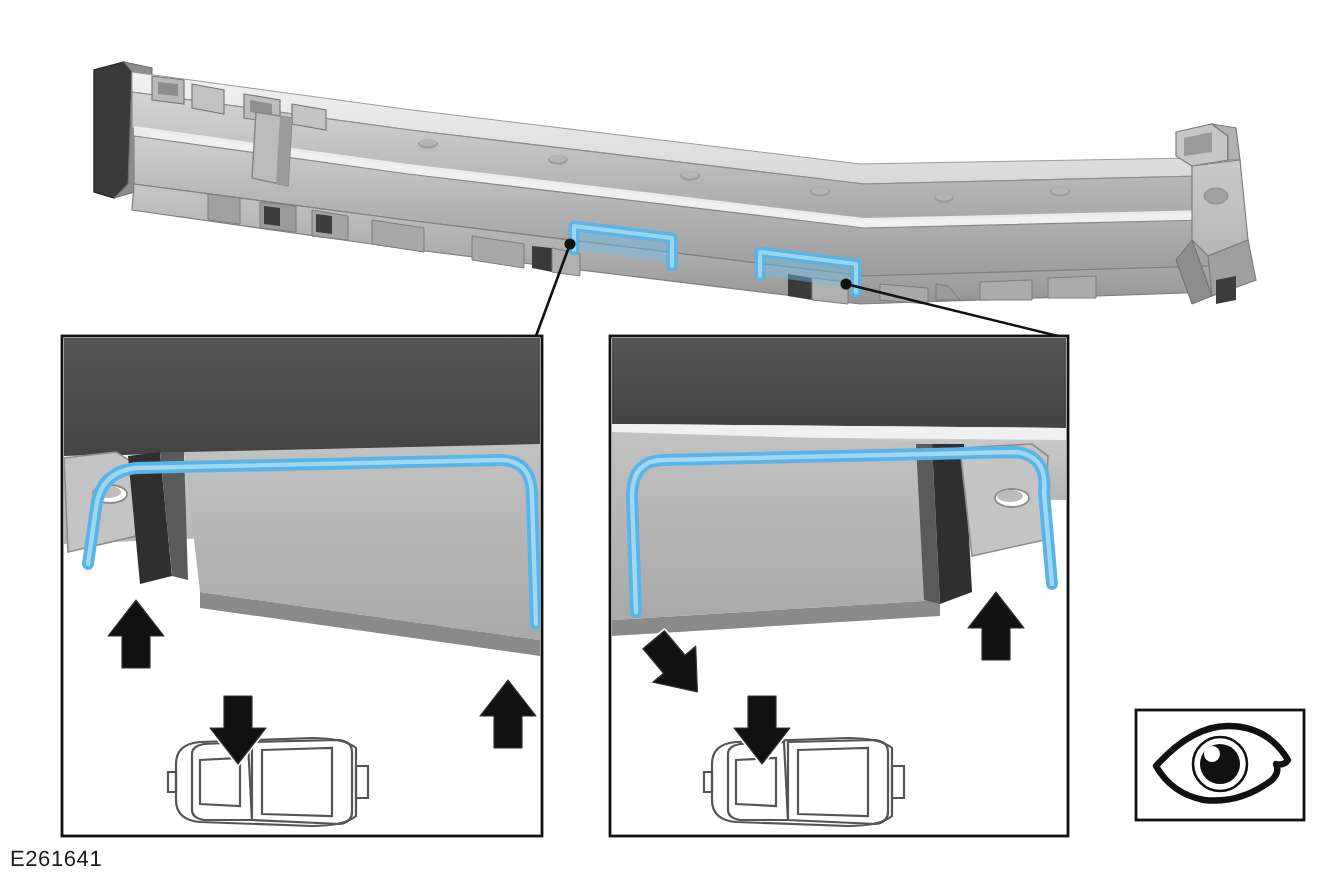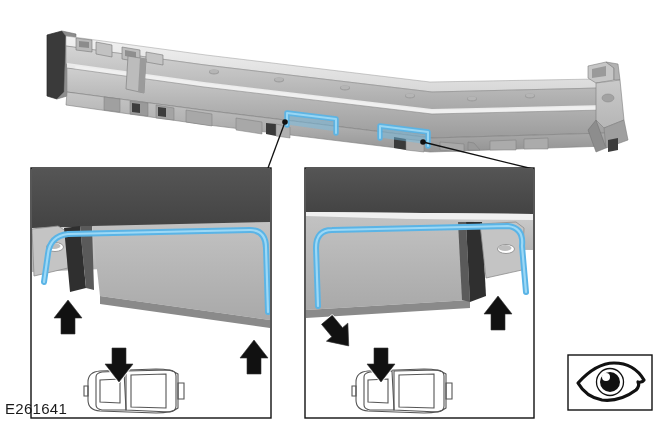--- a/index.html
+++ b/index.html
@@ -20,22 +20,22 @@
     width: 672px;
     height: 442px;
   }
   #stage > svg {
     position: absolute;
     left: 0; top: 0;
   }
   .ref-label {
     position: absolute;
     left: 5px;
-    top: 400px;
-    font-size: 15px;
+    top: 424px;
+    font-size: 11px;
     letter-spacing: 0.3px;
     color: #1a1a1a;
     font-family: "Liberation Sans", sans-serif;
     white-space: nowrap;
   }
 </style>
 </head>
 <body>
 
 <div id="stage">

